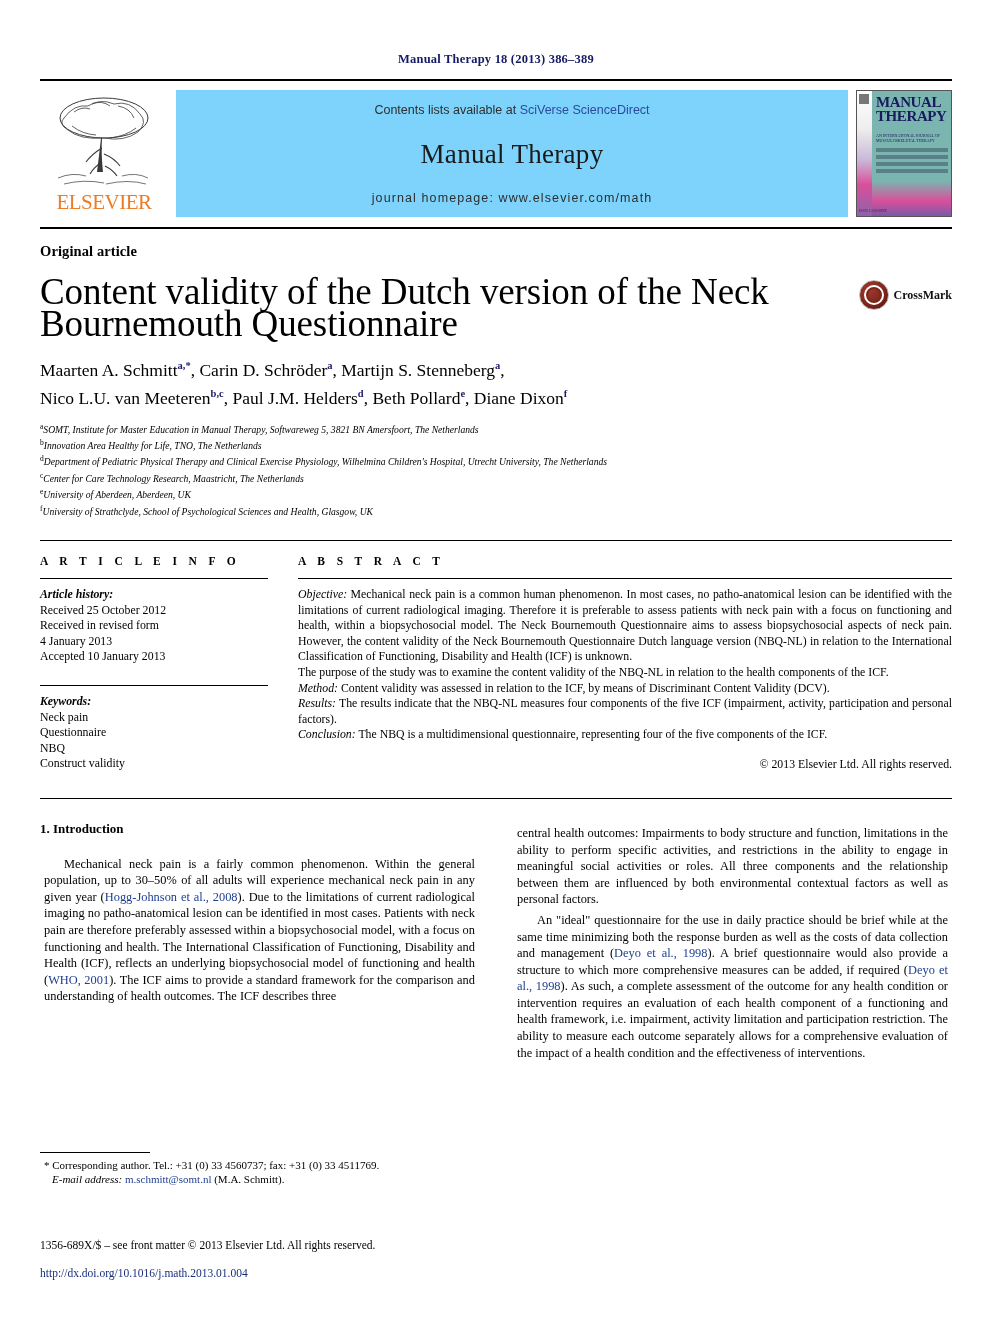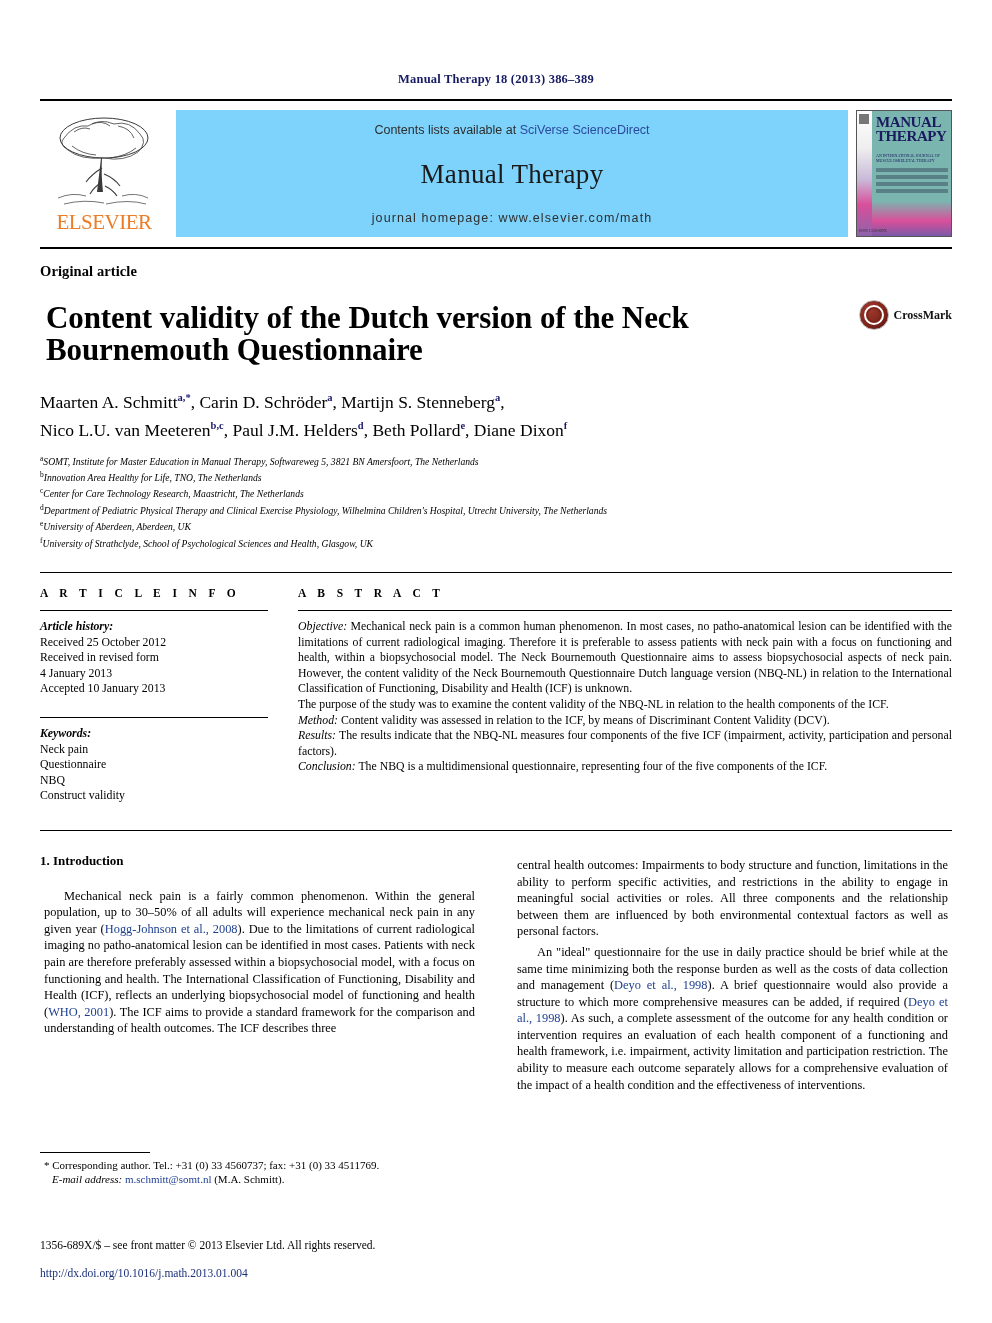--- a/index.html
+++ b/index.html
@@ -15,21 +15,21 @@
   }
   .page { position: relative; width: 992px; height: 1323px; padding: 0; }
 
   
   .runninghead {
     text-align: center;
     font-family: "Liberation Serif", serif;
     font-weight: bold;
     font-size: 12.5px;
     color: #151a63;
-    padding-top: 72px;
+    padding-top: 52px;
     letter-spacing: .2px;
   }
 
   
   .masthead-wrap { margin: 12px 40px 0 40px; border-top: 2.5px solid #000; padding-top: 9px; }
   .masthead { display: flex; align-items: stretch; height: 127px; }
   .elsevier-logo {
     width: 128px; flex: 0 0 128px; position: relative;
     display: flex; flex-direction: column; justify-content: center; align-items: center;
   }
@@ -60,21 +60,21 @@
     font-weight: bold; font-size: 15px; line-height: 14px; color: #1a1a5e; letter-spacing: -0.4px; }
   .cover-sub { position:absolute; left: 19px; top: 42px; width: 72px; font-size: 4px; line-height: 5px; color: #1a1a5e; }
   .cover-lines { position: absolute; left: 19px; top: 57px; width: 72px; }
   .cover-lines div { height: 4px; background: #4d6f7a; margin-bottom: 3px; opacity:.75; }
   .cover-bottom { position:absolute; left:2px; bottom:3px; font-size:4px; color:#333; line-height:5px; }
 
   
   .titleblock { margin: 0 40px; padding-top: 10px; border-top: 2.5px solid #000; }
   .artlabel { font-size: 14.5px; font-weight: bold; margin: 4px 0 16px 0; letter-spacing: .1px; }
   .title-row { display: flex; align-items: flex-start; }
-  .main-title { flex: 1 1 auto; font-size: 31px; line-height: 32px; font-weight: bold; margin: 6px; letter-spacing: -0.1px; }
+  .main-title { flex: 1 1 auto; font-size: 37px; line-height: 32px; font-weight: normal; margin: 0; letter-spacing: -0.1px; }
   .crossmark { flex: 0 0 118px; display: flex; align-items: center; justify-content: flex-end; padding-top: 4px; }
   .cm-badge { display:flex; align-items:center; gap:5px; }
   .cm-circle { width: 30px; height: 30px; border-radius: 50%;
     background: radial-gradient(circle at 35% 30%, #a03a2e 0%, #7c241a 60%, #4d120c 100%);
     border: 1.5px solid #bcbcbc; position: relative; }
   .cm-circle::after { content:""; position:absolute; left:50%; top:50%; width:16px; height:16px;
     transform: translate(-50%,-50%); border: 2.5px solid #fff; border-radius: 50%;
     box-shadow: inset 0 0 0 2px #7c241a; }
   .cm-text { font-family: "Liberation Serif", serif; font-weight: bold; font-size: 12px; color:#111; }
 
@@ -186,22 +186,22 @@
         <span>Maarten A. Schmitt</span><sup>a,*</sup><span>, Carin D. Schröder</span><sup>a</sup><span>, Martijn S. Stenneberg</span><sup>a</sup><span>,</span>
       </div>
       <div>
         <span>Nico L.U. van Meeteren</span><sup>b,c</sup><span>, Paul J.M. Helders</span><sup>d</sup><span>, Beth Pollard</span><sup>e</sup><span>, Diane Dixon</span><sup>f</sup>
       </div>
     </div>
 
     <div class="affil">
       <div><sup>a</sup><span>SOMT, Institute for Master Education in Manual Therapy, Softwareweg 5, 3821 BN Amersfoort, The Netherlands</span></div>
       <div><sup>b</sup><span>Innovation Area Healthy for Life, TNO, The Netherlands</span></div>
+      <div><sup>d</sup><span>Department of Pediatric Physical Therapy and Clinical Exercise Physiology, Wilhelmina Children's Hospital, Utrecht University, The Netherlands</span></div>
       <div><sup>c</sup><span>Center for Care Technology Research, Maastricht, The Netherlands</span></div>
-      <div><sup>d</sup><span>Department of Pediatric Physical Therapy and Clinical Exercise Physiology, Wilhelmina Children's Hospital, Utrecht University, The Netherlands</span></div>
       <div><sup>e</sup><span>University of Aberdeen, Aberdeen, UK</span></div>
       <div><sup>f</sup><span>University of Strathclyde, School of Psychological Sciences and Health, Glasgow, UK</span></div>
     </div>
   </div>
 
   <div class="infoabs-wrap">
     <div class="col-info">
       <div class="sec-head">A R T I C L E  I N F O</div>
       <div class="hr-thin"></div>
       <div class="info-group">
@@ -225,20 +225,21 @@
     <div class="col-abs">
       <div class="sec-head">A B S T R A C T</div>
       <div class="hr-thin"></div>
       <div class="abs-body">
         <p><i>Objective:</i><span> Mechanical neck pain is a common human phenomenon. In most cases, no patho-anatomical lesion can be identified with the limitations of current radiological imaging. Therefore it is preferable to assess patients with neck pain with a focus on functioning and health, within a biopsychosocial model. The Neck Bournemouth Questionnaire aims to assess biopsychosocial aspects of neck pain. However, the content validity of the Neck Bournemouth Questionnaire Dutch language version (NBQ-NL) in relation to the International Classification of Functioning, Disability and Health (ICF) is unknown.</span></p>
         <p>The purpose of the study was to examine the content validity of the NBQ-NL in relation to the health components of the ICF.</p>
         <p><i>Method:</i><span> Content validity was assessed in relation to the ICF, by means of Discriminant Content Validity (DCV).</span></p>
         <p><i>Results:</i><span> The results indicate that the NBQ-NL measures four components of the five ICF (impairment, activity, participation and personal factors).</span></p>
         <p><i>Conclusion:</i><span> The NBQ is a multidimensional questionnaire, representing four of the five components of the ICF.</span></p>
       </div>
+      <div class="copyright">© 2013 Elsevier Ltd. All rights reserved.</div>
     </div>
   </div>
 
   <div class="body-wrap">
     <div class="bodycol">
       <h2>1. Introduction</h2>
       <p><span>Mechanical neck pain is a fairly common phenomenon. Within the general population, up to 30–50% of all adults will experience mechanical neck pain in any given year (</span><span class="ref">Hogg-Johnson et al., 2008</span><span>). Due to the limitations of current radiological imaging no patho-anatomical lesion can be identified in most cases. Patients with neck pain are therefore preferably assessed within a biopsychosocial model, with a focus on functioning and health. The International Classification of Functioning, Disability and Health (ICF), reflects an underlying biopsychosocial model of functioning and health (</span><span class="ref">WHO, 2001</span><span>). The ICF aims to provide a standard framework for the comparison and understanding of health outcomes. The ICF describes three</span></p>
     </div>
     <div class="bodycol">
       <p style="text-indent:0;">central health outcomes: Impairments to body structure and function, limitations in the ability to perform specific activities, and restrictions in the ability to engage in meaningful social activities or roles. All three components and the relationship between them are influenced by both environmental contextual factors as well as personal factors.</p>

